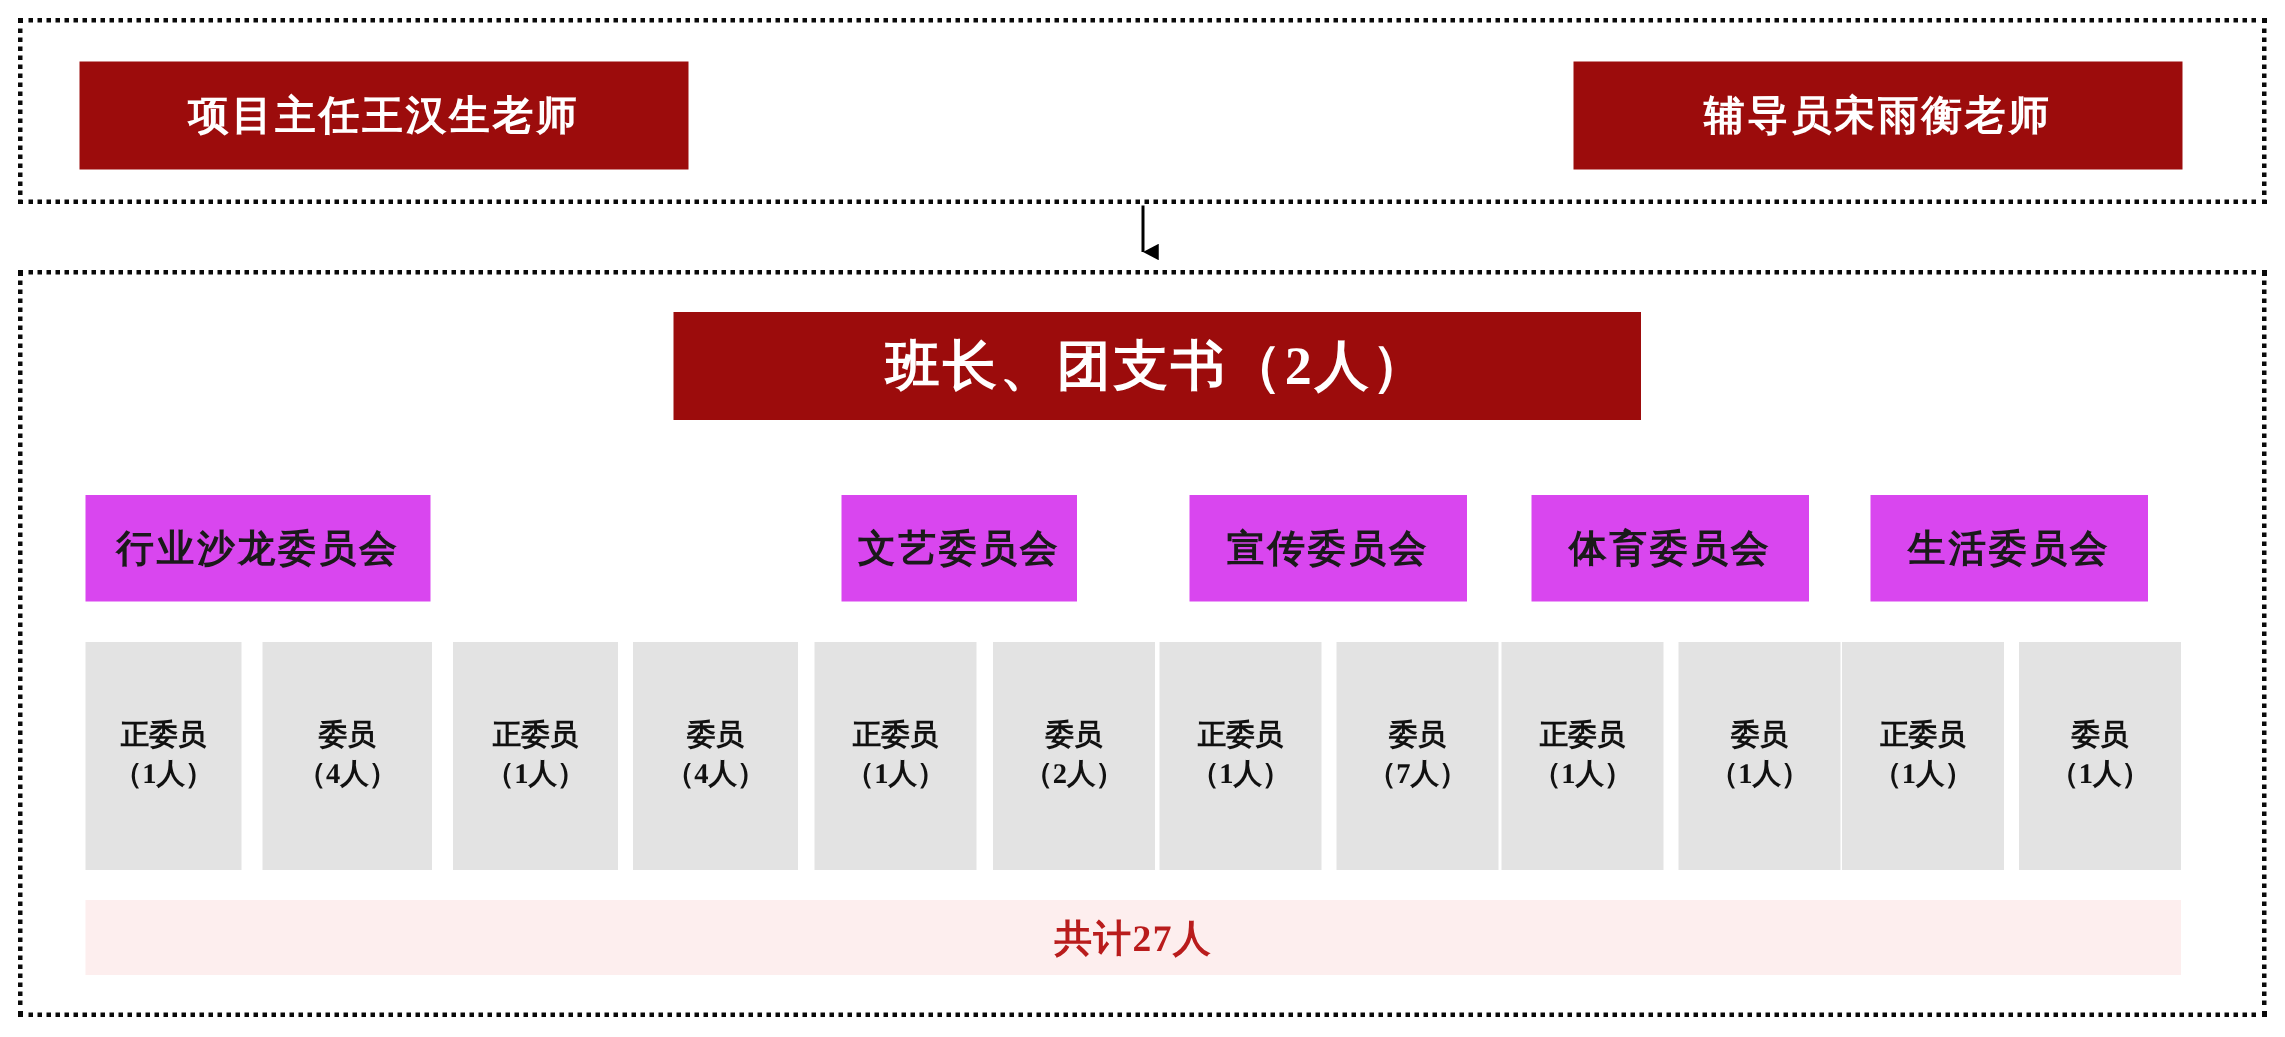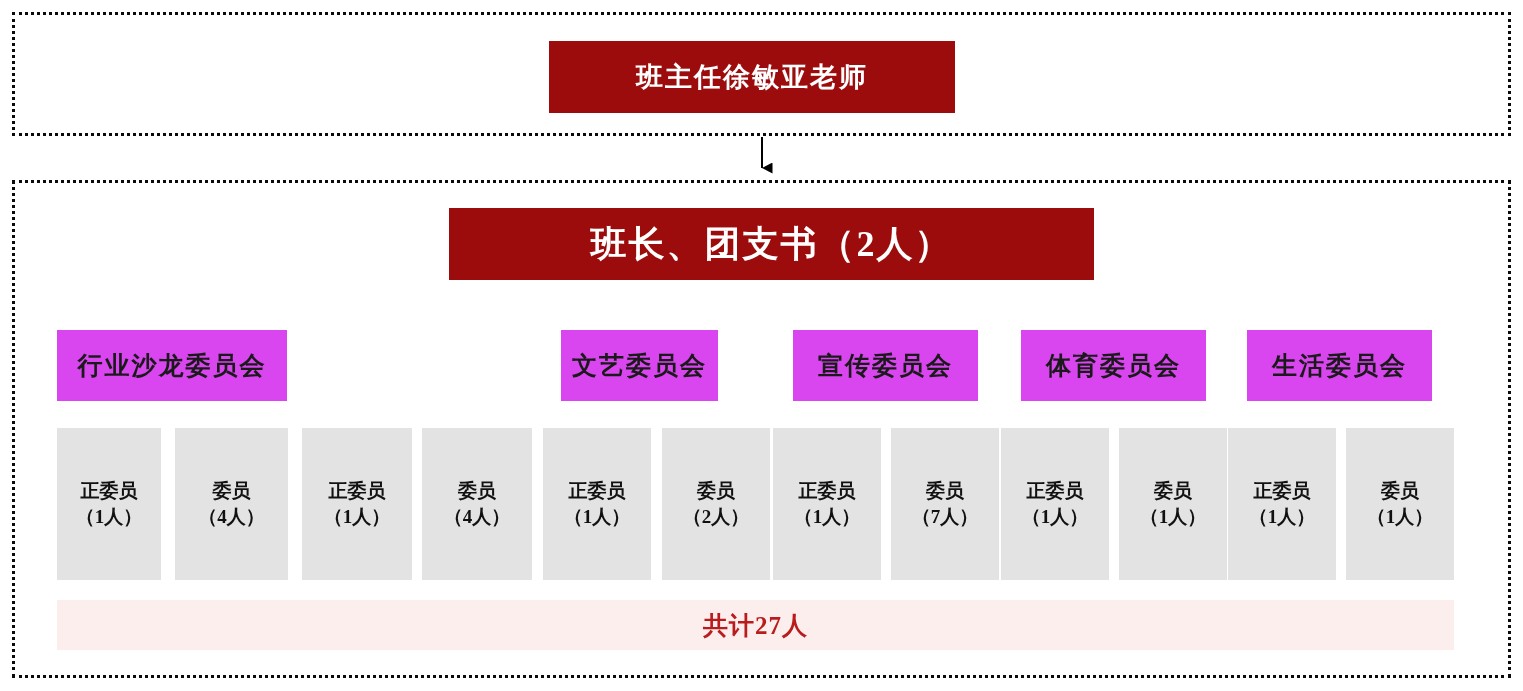--- a/index.html
+++ b/index.html
@@ -194,21 +194,22 @@
 
       <line x1="1340" y1="401" x2="1340" y2="414" stroke="#6E6E6E" stroke-width="3.5"></line>
       <line x1="1283" y1="414" x2="1399" y2="414" stroke="#6E6E6E" stroke-width="3.5"></line>
       <line x1="1283" y1="414" x2="1283" y2="420" stroke="#6E6E6E" stroke-width="3.5" marker-end="url(#arrow-gray)"></line>
       <line x1="1399" y1="414" x2="1399" y2="420" stroke="#6E6E6E" stroke-width="3.5" marker-end="url(#arrow-gray)"></line>
     </g>
   </svg>
 
   <div class="frame" id="frame-leadership"></div>
 
-  <div class="red-box leader-box" id="leader-box-1">班主任徐敏亚老师</div>
+  <div class="red-box leader-box" id="leader-box-0">项目主任王汉生老师</div>
+  <div class="red-box leader-box" id="leader-box-2">辅导员宋雨衡老师</div>
 
   <div class="frame" id="frame-class-org"></div>
 
   <div class="red-box" id="head-box">班长、团支书（2人）</div>
 
   <div class="committee-box" id="committee-box-0" style="left:57px;width:230px;">行业沙龙委员会</div>
   <div class="committee-box" id="committee-box-2" style="left:561px;width:157px;">文艺委员会</div>
   <div class="committee-box" id="committee-box-3" style="left:793px;width:185px;">宣传委员会</div>
   <div class="committee-box" id="committee-box-4" style="left:1021px;width:185px;">体育委员会</div>
   <div class="committee-box" id="committee-box-5" style="left:1247px;width:185px;">生活委员会</div>

